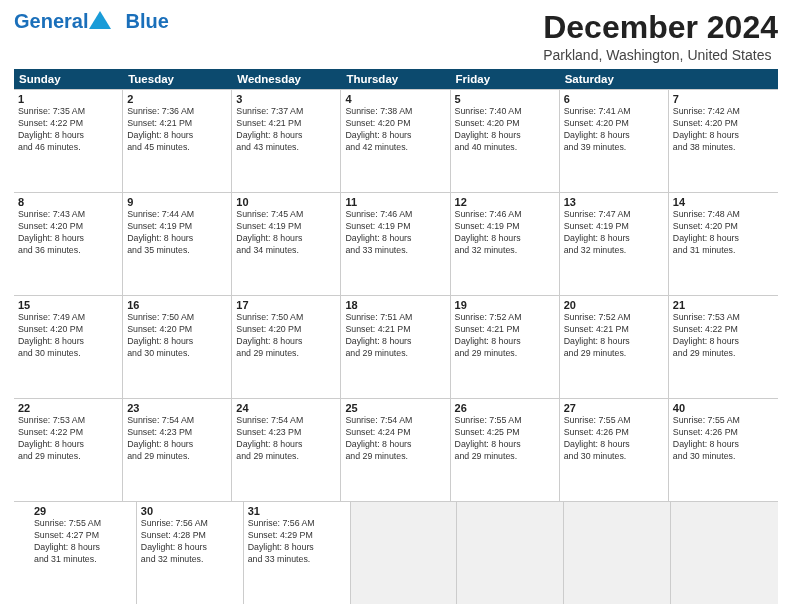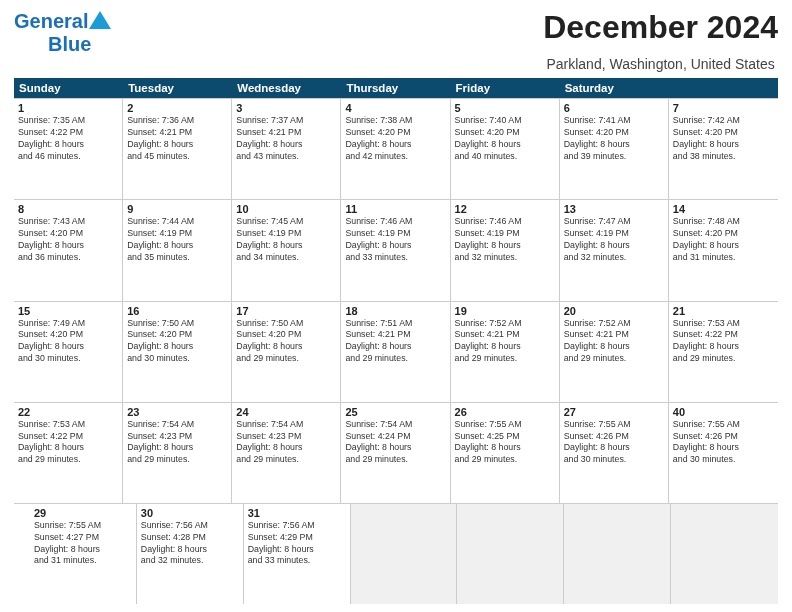--- a/index.html
+++ b/index.html
@@ -18,40 +18,40 @@
       flex-direction: column;
     }
     .header {
       display: flex;
       justify-content: space-between;
       align-items: flex-start;
       margin-bottom: 6px;
     }
     .logo {
       display: flex;
-      flex-direction: column;
+      flex-direction: row;
       align-items: center;
     }
     .logo-line {
       display: flex;
       align-items: center;
     }
     .title-block {
-      text-align: center;
+      text-align: left;
     }
     .main-title {
       font-size: 32px;
       font-weight: bold;
       color: #222;
       line-height: 1.1;
     }
     .subtitle {
       font-size: 14px;
       color: #444;
-      margin-top: 11px;
+      margin-top: 2px;
     }
     .calendar {
       flex: 1;
       display: flex;
       flex-direction: column;
     }
     .cal-header {
       display: grid;
       grid-template-columns: repeat(7, 1fr);
       background: #0c4a6e;

